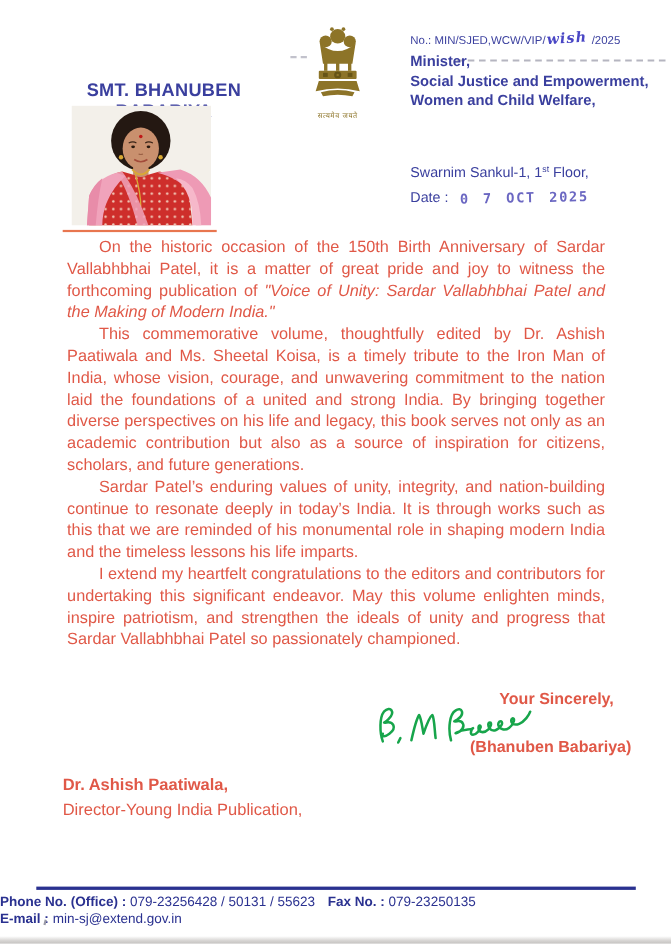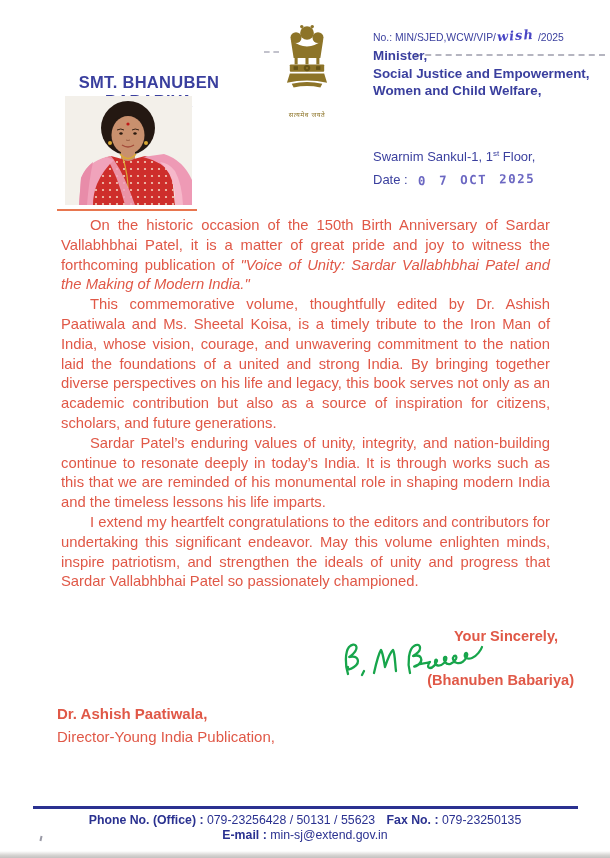--- a/index.html
+++ b/index.html
@@ -26,21 +26,21 @@
     position:absolute;left:47px;top:73px;width:204px;
     text-align:center;font-size:16.5px;font-weight:bold;
     color:var(--header-blue);letter-spacing:.3px;
   }
   .photo{position:absolute;left:65px;top:96px;width:127px;height:109px;}
   .photo-rule{position:absolute;left:57px;top:209px;width:140px;height:2px;background:var(--photo-rule);}
 
   
   .emblem{position:absolute;left:286px;top:21px;width:42px;height:72px;}
   .emblem-motto{
-    position:absolute;left:276px;top:110px;width:62px;text-align:center;
+    position:absolute;left:276px;top:100px;width:62px;text-align:center;
     font-size:6.5px;color:var(--emblem-gold);letter-spacing:.5px;
     font-family:"DejaVu Sans",sans-serif;
   }
 
   
   .head-right{position:absolute;left:373px;top:30px;width:228px;color:var(--header-blue);}
   .ref-line{font-size:10.4px;line-height:13px;margin-bottom:3px;white-space:nowrap;}
   .ref-hand{
     display:inline-block;font-size:13px;font-style:italic;font-weight:bold;
     color:#4946c5;transform:rotate(-4deg) translateY(-1px);
@@ -76,21 +76,21 @@
   .sincerely{font-size:14.6px;font-weight:bold;margin-right:16px;}
   .signature-svg{display:block;width:160px;height:40px;margin:-3px 76px -9px auto;}
   .sig-name{font-size:14.6px;font-weight:bold;}
 
   
   .recipient{position:absolute;left:57px;top:703px;color:var(--body-red);font-size:15px;line-height:22.5px;}
   .recipient .b{font-weight:bold;}
 
   
   .footer-rule{position:absolute;left:33px;top:806px;width:545px;height:3px;background:var(--footer-navy);}
-  .footer{position:absolute;left:0;top:813px;width:610px;text-align:center;color:var(--footer-navy);
+  .footer{position:absolute;left:0;top:813px;width:610px;color:var(--footer-navy);
     font-size:12.3px;line-height:14.5px;}
   .footer .fax{margin-left:8px;}
   .ink-mark{position:absolute;left:40px;top:836px;width:2px;height:5px;background:#9a9aa6;transform:rotate(14deg);}
   .bottom-edge{position:absolute;left:0;top:851px;width:610px;height:7px;
     background:linear-gradient(#ffffff,#d6d4d2 60%,#c4c2c0);}
 </style>
 </head>
 <body>
 
 <div class="page">

